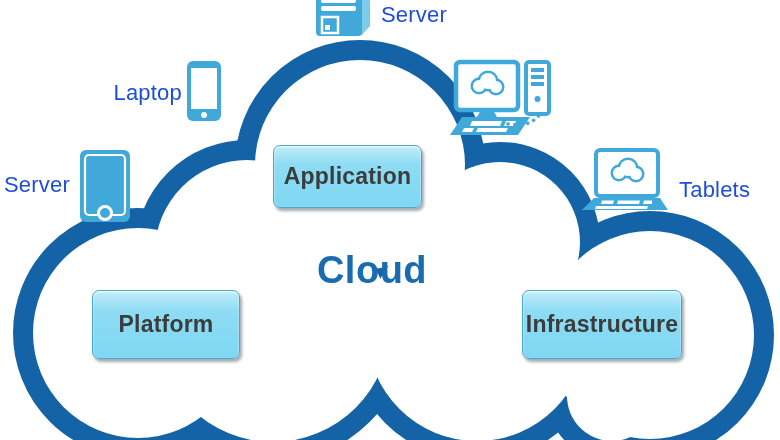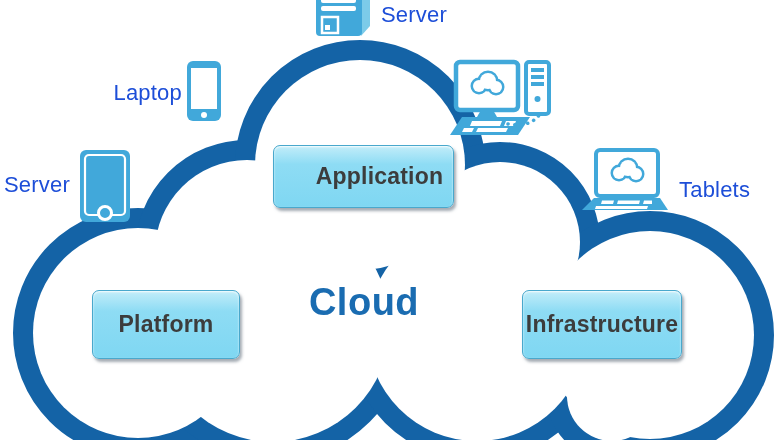--- a/index.html
+++ b/index.html
@@ -13,26 +13,26 @@
     position:absolute;font-size:22px;color:#1d4ed8;letter-spacing:0.2px;
     white-space:nowrap;line-height:28px;
   }
   .layer-box{
     position:absolute;display:flex;align-items:center;justify-content:center;
     background:linear-gradient(180deg,#c2edf9 0%,#8edcf4 30%,#7fd7f2 100%);
     border:1px solid #49a8cc;border-radius:7px;
     box-shadow:2px 3px 3px rgba(75,90,105,0.5), inset 0 1px 2px rgba(255,255,255,0.9);
     font-size:23px;font-weight:700;color:#3c3c3c;letter-spacing:0.2px;
   }
-  .box-application{left:273px;top:145px;width:147px;height:61px;padding-left:32px;}
+  .box-application{left:273px;top:145px;width:147px;height:61px;}
   .box-platform{left:92px;top:290px;width:146px;height:67px;}
   .box-infrastructure{left:522px;top:290px;width:158px;height:67px;}
   .cloud-title{
-    position:absolute;left:222px;top:247px;width:284px;text-align:center;
-    font-size:38px;line-height:47px;font-weight:700;color:#1a6cb1;letter-spacing:0.5px;margin-top:32px;
+    position:absolute;left:230px;top:247px;width:284px;text-align:center;
+    font-size:38px;line-height:47px;font-weight:700;color:#1a6cb1;letter-spacing:0.5px;
   }
   .lbl-server{left:381px;top:1px;}
   .lbl-mobile{left:88px;top:79px;width:94px;text-align:right;}
   .lbl-tablets{left:4px;top:171px;}
   .lbl-desktop{left:567px;top:85px;}
   .lbl-laptop{left:679px;top:176px;}
   .icon-server{left:312px;top:0px;}
   .icon-mobile{left:186px;top:60px;}
   .icon-tablet{left:80px;top:150px;}
   .icon-desktop{left:450px;top:58px;}

